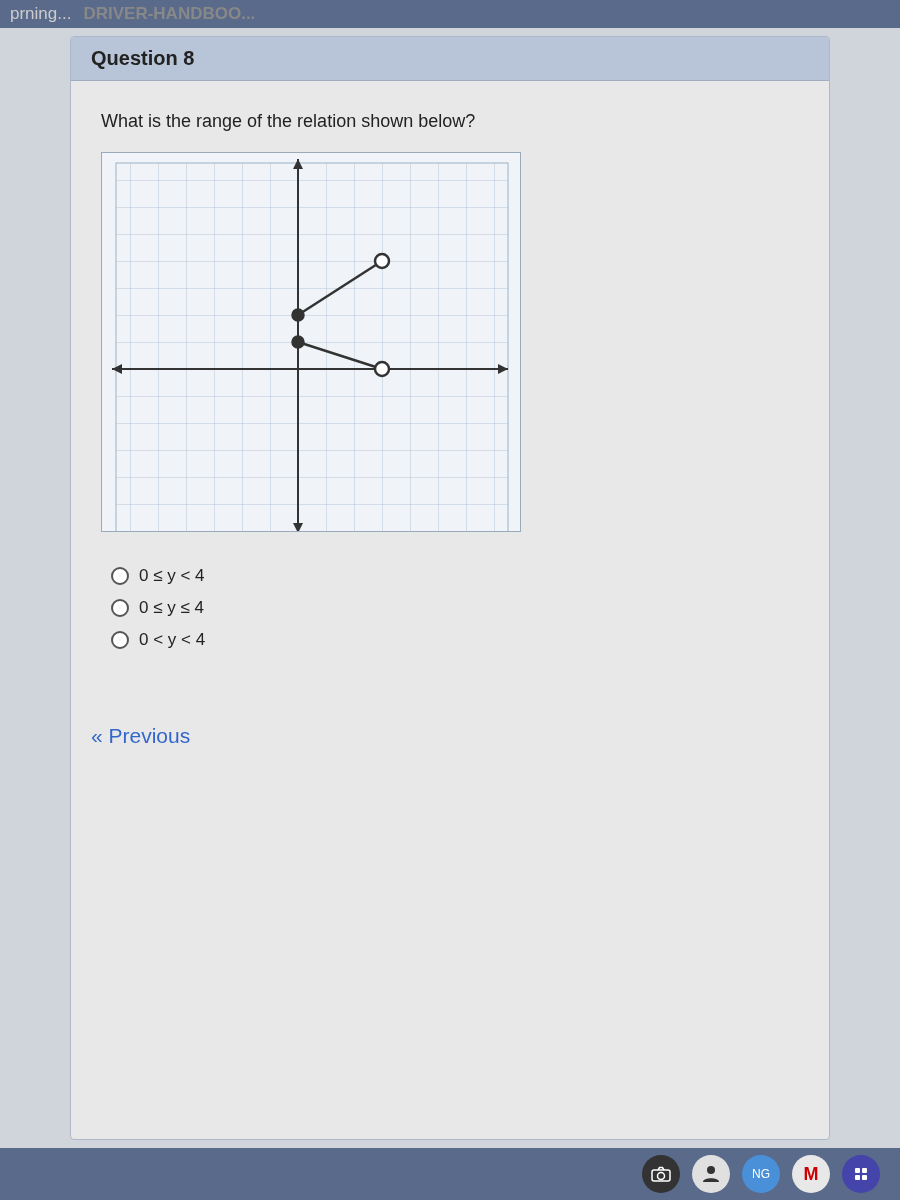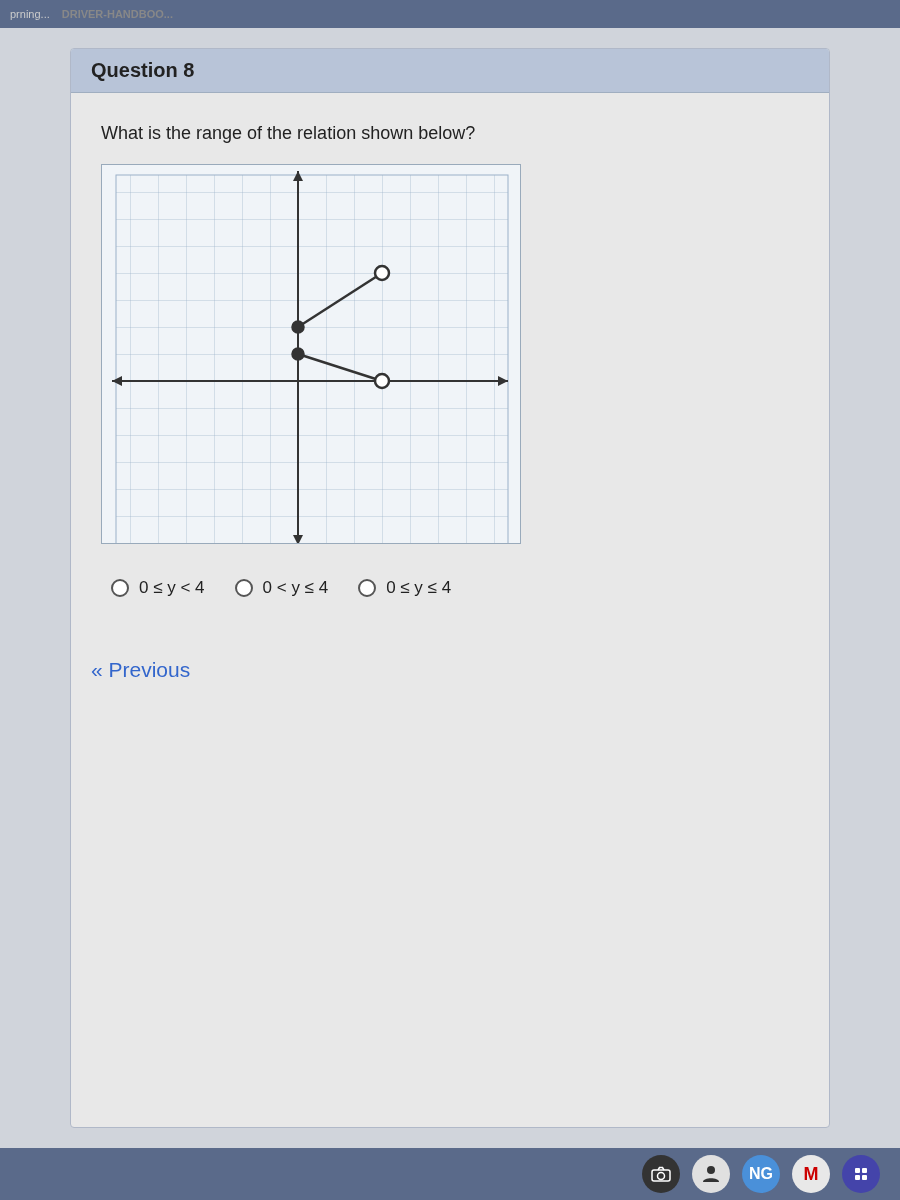--- a/index.html
+++ b/index.html
@@ -16,34 +16,34 @@
     .top-bar {
       background: #5a6a8a;
       height: 28px;
       display: flex;
       align-items: center;
       padding: 0 10px;
       gap: 12px;
     }
     .top-bar-text {
       color: #ccc;
-      font-size: 11px;
+      font-size: 17px;
     }
     .top-bar-divider {
       color: #888;
       font-weight: bold;
     }
 
     
     .main-content {
       flex: 1;
       background: #d0d4db;
       display: flex;
       justify-content: center;
-      padding: 20px 30px;
+      padding: 8px 30px;
     }
 
     .question-card {
       background: #e8e8e8;
       border: 1px solid #b0b8c8;
       border-radius: 4px;
       width: 760px;
       padding: 0;
       overflow: hidden;
     }
@@ -70,23 +70,23 @@
     }
 
     
     .graph-container {
       margin-bottom: 30px;
     }
 
     
     .answer-choices {
       display: flex;
-      flex-direction: row;
-      gap: 30px;
-      margin-bottom: 30px;
+      flex-direction: column;
+      gap: 12px;
+      margin-bottom: 44px;
       margin-left: 10px;
     }
 
     .answer-choice {
       display: flex;
       align-items: center;
       gap: 10px;
       cursor: pointer;
     }
 
@@ -221,30 +221,30 @@
         </svg>
       </div>
 
       <div class="answer-choices">
 
         <label class="answer-choice">
           <div class="radio-circle"></div>
           <span class="answer-text">0 ≤ y &lt; 4</span>
         </label>
 
-        <label class="answer-choice">
-          <div class="radio-circle"></div>
-          <span class="answer-text">0 &lt; y ≤ 4</span>
-        </label>
 
         <label class="answer-choice">
           <div class="radio-circle"></div>
           <span class="answer-text">0 ≤ y ≤ 4</span>
         </label>
 
+        <label class="answer-choice">
+          <div class="radio-circle"></div>
+          <span class="answer-text">0 &lt; y &lt; 4</span>
+        </label>
 
       </div>
 
     </div>
 
     <div class="nav-section">
       <a class="prev-link" href="#">« Previous</a>
     </div>
 
   </div>
@@ -257,21 +257,21 @@
       <circle cx="10" cy="10" r="3.5" fill="none" stroke="white" stroke-width="1.5"></circle>
       <path d="M7 4 L8.5 1.5 L11.5 1.5 L13 4" fill="none" stroke="white" stroke-width="1.5"></path>
     </svg>
   </div>
   <div class="taskbar-icon taskbar-icon-person">
     <svg width="20" height="20" viewBox="0 0 20 20" fill="#333">
       <circle cx="10" cy="6" r="4"></circle>
       <path d="M2 18 C2 13 18 13 18 18" fill="#333"></path>
     </svg>
   </div>
-  <div class="taskbar-icon taskbar-icon-ng" style="font-size:16px; font-weight:bold;">NG</div>
+  <div class="taskbar-icon taskbar-icon-ng" style="font-size:12px; font-weight:normal;">NG</div>
   <div class="taskbar-icon taskbar-icon-m">M</div>
   <div class="taskbar-icon taskbar-icon-blue">
     <svg width="16" height="16" viewBox="0 0 16 16" fill="white">
       <rect x="2" y="2" width="5" height="5" rx="1"></rect>
       <rect x="9" y="2" width="5" height="5" rx="1"></rect>
       <rect x="2" y="9" width="5" height="5" rx="1"></rect>
       <rect x="9" y="9" width="5" height="5" rx="1"></rect>
     </svg>
   </div>
 </div>

